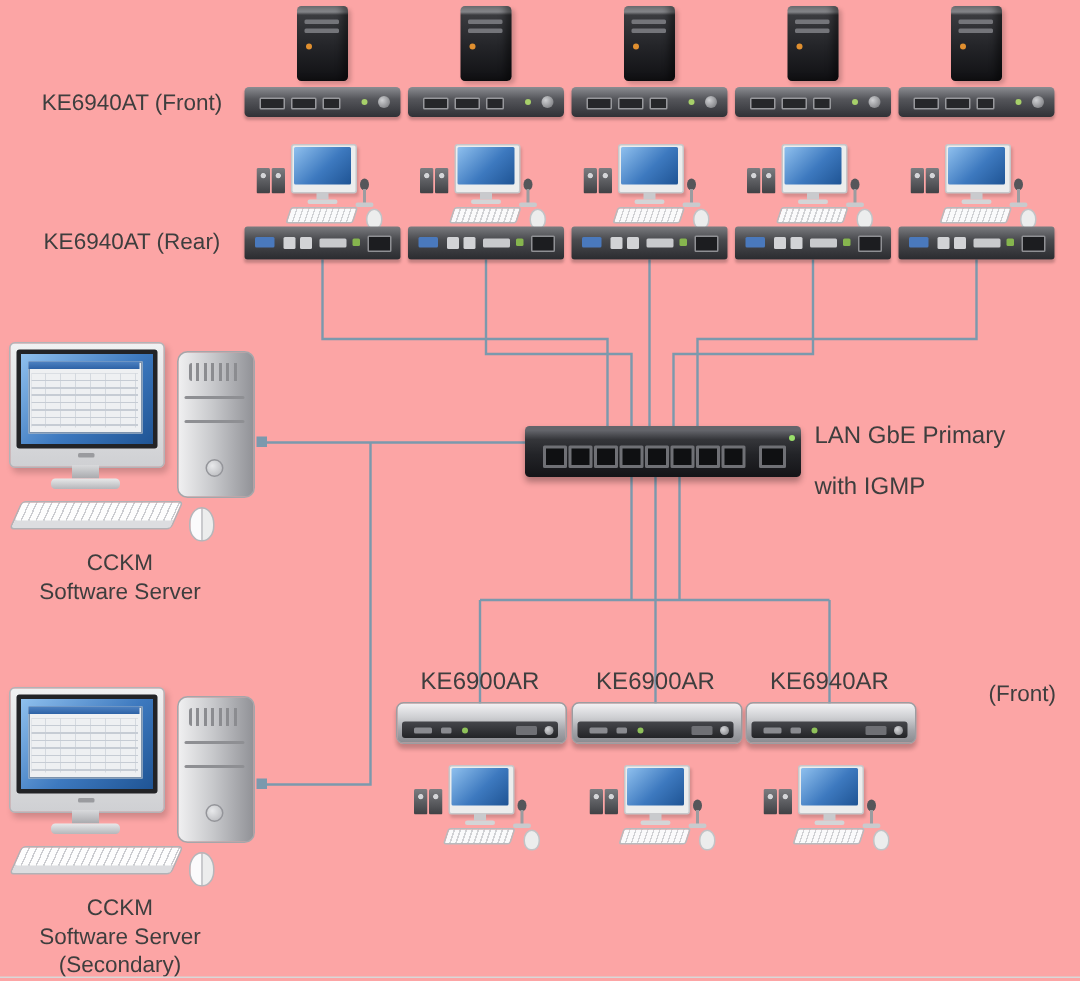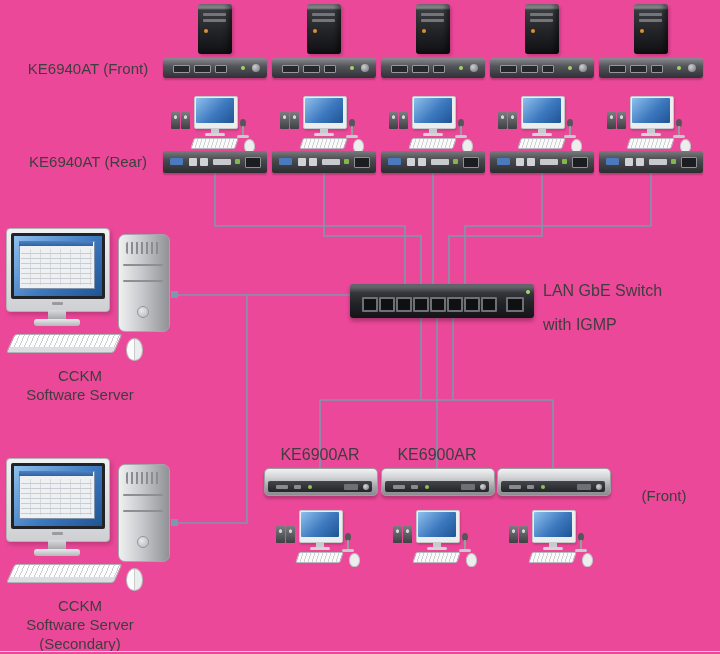--- a/index.html
+++ b/index.html
@@ -1,16 +1,16 @@
 <!DOCTYPE html>
 <html><head>
 <meta charset="utf-8">
 <style>
   html,body{margin:0;padding:0;background:#fff;}
-  #canvas{position:relative;width:720px;height:654px;background:#ec4899;overflow:hidden;
+  #canvas{position:relative;width:720px;height:654px;background:#fca5a5;overflow:hidden;
           font-family:"Liberation Sans",sans-serif;color:#3e3e3e;}
   .abs{position:absolute;}
   .cmp i{position:absolute;display:block;}
 
   
   .lbl{font-size:15px;text-align:center;white-space:nowrap;}
   .lbl-lg{font-size:16px;white-space:nowrap;}
   .srv-lbl{font-size:15px;text-align:center;line-height:19px;width:160px;}
 
   
@@ -330,21 +330,21 @@
       <i class="port q1"></i>
       <i class="port q2"></i>
       <i class="port q3"></i>
     <i class="port q4"></i>
       <i class="port q5"></i>
       <i class="port q6"></i>
       <i class="port q7"></i>
     <i class="up"></i>
       <i class="led"></i>
   </div>
-  <div class="abs lbl-lg" style="left:543px;top:282px">LAN GbE Switch</div>
+  <div class="abs lbl-lg" style="left:543px;top:282px">LAN GbE Primary</div>
   <div class="abs lbl-lg" style="left:543px;top:316px">with IGMP</div>
 
   <div class="abs cmp station" style="left:6px;top:228px">
     <i class="mon"></i>
       <i class="inner"></i>
       <i class="scr"></i>
       <i class="win"></i>
       <i class="tbar"></i>
       <i class="wbody"></i>
     <i class="mlogo"></i>
@@ -382,21 +382,22 @@
       <i class="mouse2"></i>
   </div>
   <div class="abs srv-lbl" style="left:0px;top:596px">
     <div>CCKM</div>
     <div>Software Server</div>
     <div>(Secondary)</div>
   </div>
 
   <div class="abs lbl-lg" style="left:260px;top:446px;width:120px;text-align:center">KE6900AR</div>
   <div class="abs lbl-lg" style="left:377px;top:446px;width:120px;text-align:center">KE6900AR</div>
-  <div class="abs lbl" style="left:624px;top:487px;width:80px;text-align:center">(Front)</div>
+  <div class="abs lbl-lg" style="left:493px;top:446px;width:120px;text-align:center">KE6940AR</div>
+  <div class="abs lbl" style="left:624px;top:454px;width:80px;text-align:right">(Front)</div>
 
   <div class="abs cmp recv" style="left:264px;top:468px">
       <i class="rbody"></i>
       <i class="rface"></i>
       <i class="f1"></i>
       <i class="f2"></i>
       <i class="fg"></i>
       <i class="f3"></i>
       <i class="fk"></i>
     </div>

